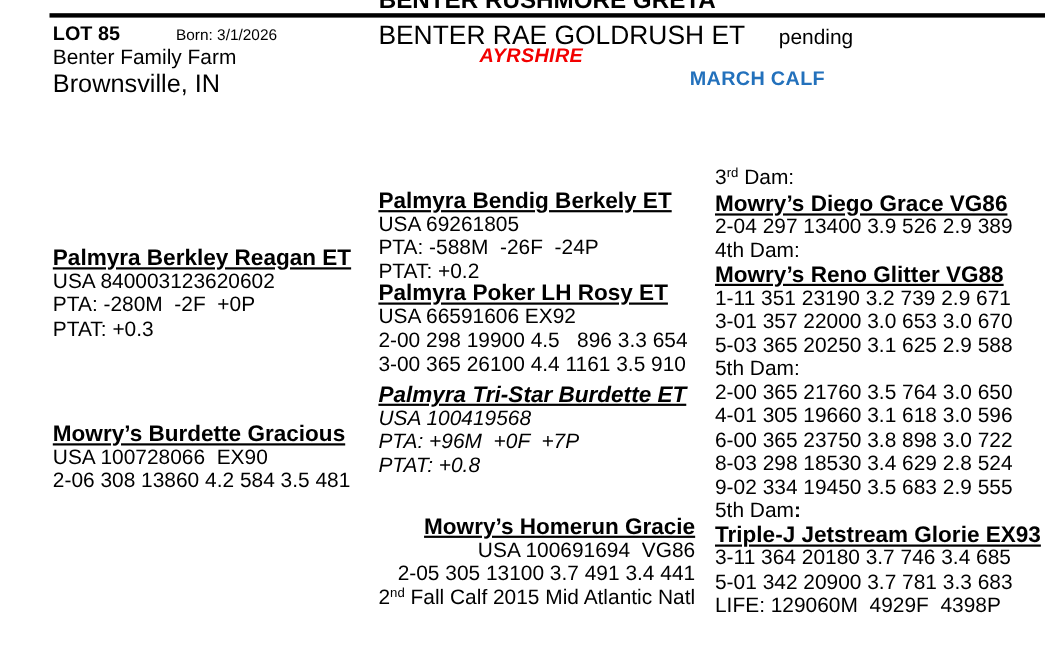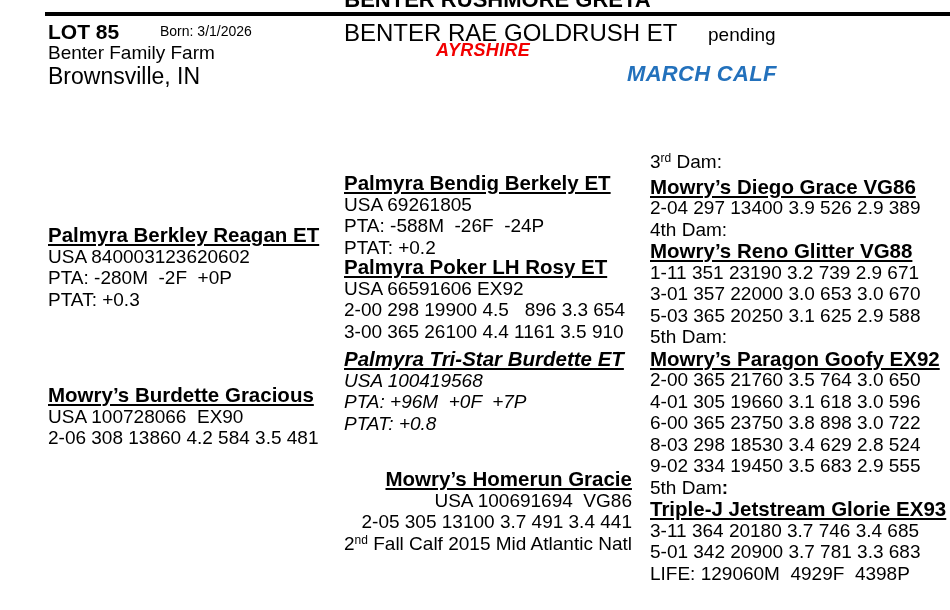--- a/index.html
+++ b/index.html
@@ -11,28 +11,28 @@
   .page{position:relative;width:950px;height:610px;background:#fff;}
 
   
   .clipped-title{
     position:absolute;top:-10px;left:45px;width:905px;
     text-align:center;font-size:22px;line-height:20px;font-weight:700;
     white-space:pre;
   }
   .rule{position:absolute;left:45px;top:12px;width:905px;height:4px;background:#000;}
 
-  .lot{position:absolute;left:48px;top:20px;font-size:21px;font-weight:700;white-space:pre;}
+  .lot{position:absolute;left:48px;top:20px;font-size:18px;font-weight:700;white-space:pre;}
   .born{position:absolute;left:160px;top:23px;font-size:14px;white-space:pre;}
   .animal-name{position:absolute;left:344px;top:19px;font-size:24px;font-weight:400;white-space:pre;}
   .pending{position:absolute;left:708px;top:24px;font-size:19px;white-space:pre;}
   .farm{position:absolute;left:48px;top:42px;font-size:19px;white-space:pre;}
   .breed{position:absolute;left:436px;top:40px;font-size:18px;font-weight:700;font-style:italic;letter-spacing:.3px;white-space:pre;}
   .city{position:absolute;left:48px;top:63px;font-size:23px;white-space:pre;}
-  .sale-class{position:absolute;left:627px;top:61px;font-size:22px;font-weight:700;font-style:italic;letter-spacing:.3px;white-space:pre;}
+  .sale-class{position:absolute;left:627px;top:61px;font-size:18px;font-weight:700;letter-spacing:.3px;white-space:pre;}
 
   .col{position:absolute;top:0;}
   .block{position:absolute;left:0;}
   .heading{
     font-size:20.5px;font-weight:700;line-height:21.5px;white-space:pre;
     text-decoration:underline;text-decoration-thickness:1.6px;text-underline-offset:2px;
   }
   .line{font-size:19px;line-height:21.5px;white-space:pre;}
   .sup{font-size:12px;position:relative;top:-6px;}
   .b{font-weight:700;}
@@ -97,21 +97,20 @@
   <div id="col-right" class="col" style="left:650px;top:151px;">
       <div class="line"><span>3</span><span class="sup">rd</span><span> Dam:</span></div>
       <div class="heading"><span>Mowry’s Diego Grace VG86</span></div>
       <div class="line"><span>2-04 297 13400 3.9 526 2.9 389</span></div>
       <div class="line"><span>4th Dam:</span></div>
       <div class="heading"><span>Mowry’s Reno Glitter VG88</span></div>
       <div class="line"><span>1-11 351 23190 3.2 739 2.9 671</span></div>
       <div class="line"><span>3-01 357 22000 3.0 653 3.0 670</span></div>
       <div class="line"><span>5-03 365 20250 3.1 625 2.9 588</span></div>
       <div class="line"><span>5th Dam:</span></div>
-      <div class="heading"><span>Mowry’s Paragon Goofy EX92</span></div>
       <div class="line"><span>2-00 365 21760 3.5 764 3.0 650</span></div>
       <div class="line"><span>4-01 305 19660 3.1 618 3.0 596</span></div>
       <div class="line"><span>6-00 365 23750 3.8 898 3.0 722</span></div>
       <div class="line"><span>8-03 298 18530 3.4 629 2.8 524</span></div>
       <div class="line"><span>9-02 334 19450 3.5 683 2.9 555</span></div>
       <div class="line"><span>5th Dam</span><span class="b">:</span></div>
       <div class="heading"><span>Triple-J Jetstream Glorie EX93</span></div>
       <div class="line"><span>3-11 364 20180 3.7 746 3.4 685</span></div>
       <div class="line"><span>5-01 342 20900 3.7 781 3.3 683</span></div>
       <div class="line"><span>LIFE: 129060M  4929F  4398P</span></div>

